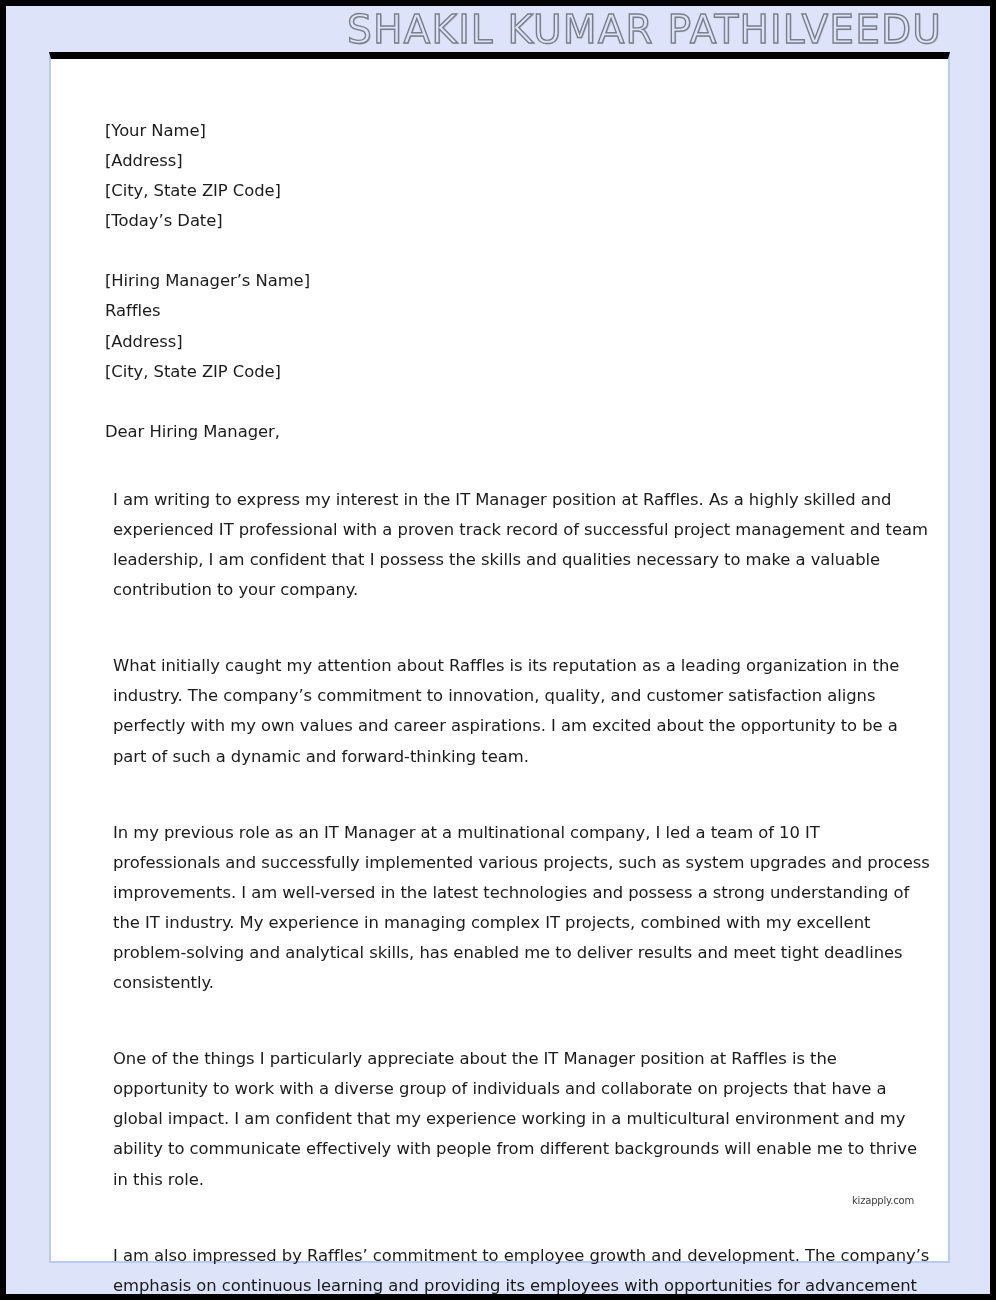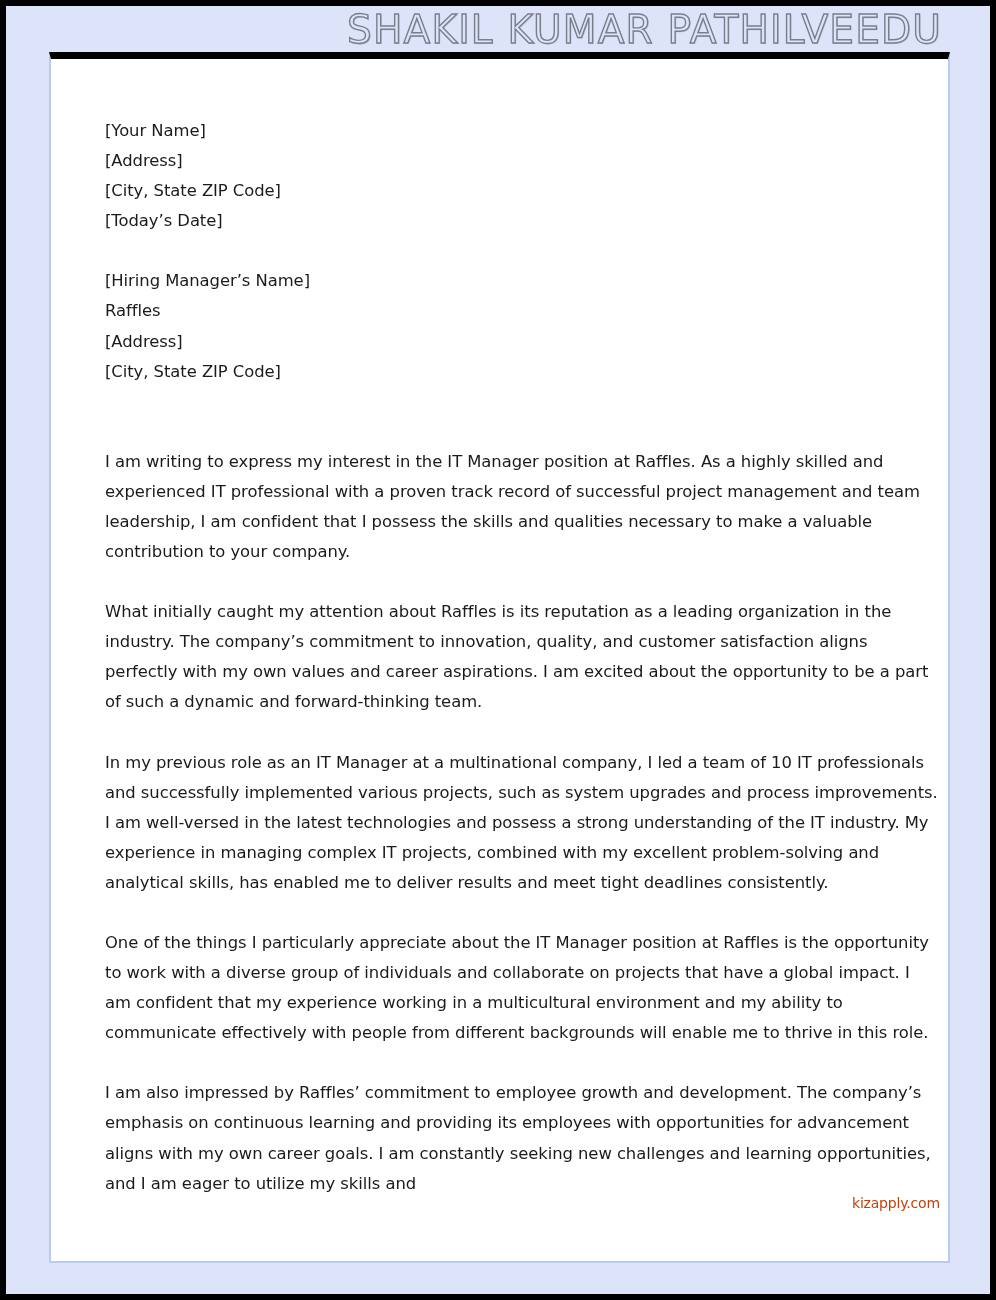--- a/index.html
+++ b/index.html
@@ -77,32 +77,32 @@
     font-family: "DejaVu Sans", sans-serif;
     font-size: 16.4px;
     line-height: 30.1px;
     color: #1b1b1b;
     letter-spacing: -0.05px;
   }
 
   .block { margin: 0; }
   .block-line { white-space: pre; }
   .spacer { height: 30px; }
-  .para { margin: 0; }
+  .para { margin: 8px; }
   .para + .spacer { }
 
   
   .watermark {
     position: absolute;
     left: 846px;
     top: 1190px;
     font-family: "DejaVu Sans", sans-serif;
-    font-size: 14px;
+    font-size: 10px;
     line-height: 1;
-    color: #c2410c;
+    color: #404040;
     letter-spacing: -0.2px;
     white-space: nowrap;
     pointer-events: none;
   }
 </style>
 </head>
 <body>
 
 <div class="page-frame">
 
@@ -125,20 +125,21 @@
 
     <div class="block">
       <div class="block-line">[Hiring Manager’s Name]</div>
       <div class="block-line">Raffles</div>
       <div class="block-line">[Address]</div>
       <div class="block-line">[City, State ZIP Code]</div>
     </div>
 
     <div class="spacer"></div>
 
+    <div class="block-line">Dear Hiring Manager,</div>
 
     <div class="spacer"></div>
 
     <p class="para">I am writing to express my interest in the IT Manager position at Raffles. As a highly skilled and experienced IT professional with a proven track record of successful project management and team leadership, I am confident that I possess the skills and qualities necessary to make a valuable contribution to your company.</p>
     <div class="spacer"></div>
 
     <p class="para">What initially caught my attention about Raffles is its reputation as a leading organization in the industry. The company’s commitment to innovation, quality, and customer satisfaction aligns perfectly with my own values and career aspirations. I am excited about the opportunity to be a part of such a dynamic and forward-thinking team.</p>
     <div class="spacer"></div>
 
     <p class="para">In my previous role as an IT Manager at a multinational company, I led a team of 10 IT professionals and successfully implemented various projects, such as system upgrades and process improvements. I am well-versed in the latest technologies and possess a strong understanding of the IT industry. My experience in managing complex IT projects, combined with my excellent problem-solving and analytical skills, has enabled me to deliver results and meet tight deadlines consistently.</p>

